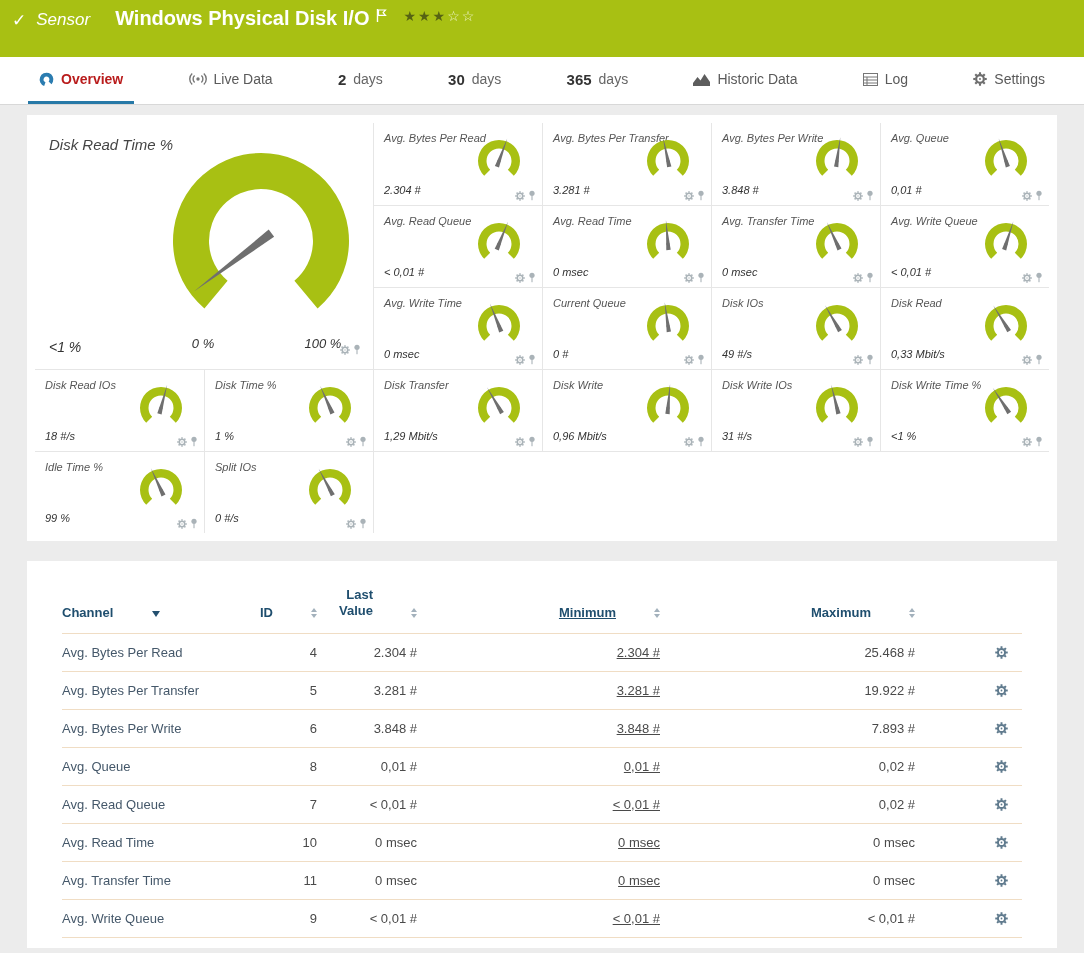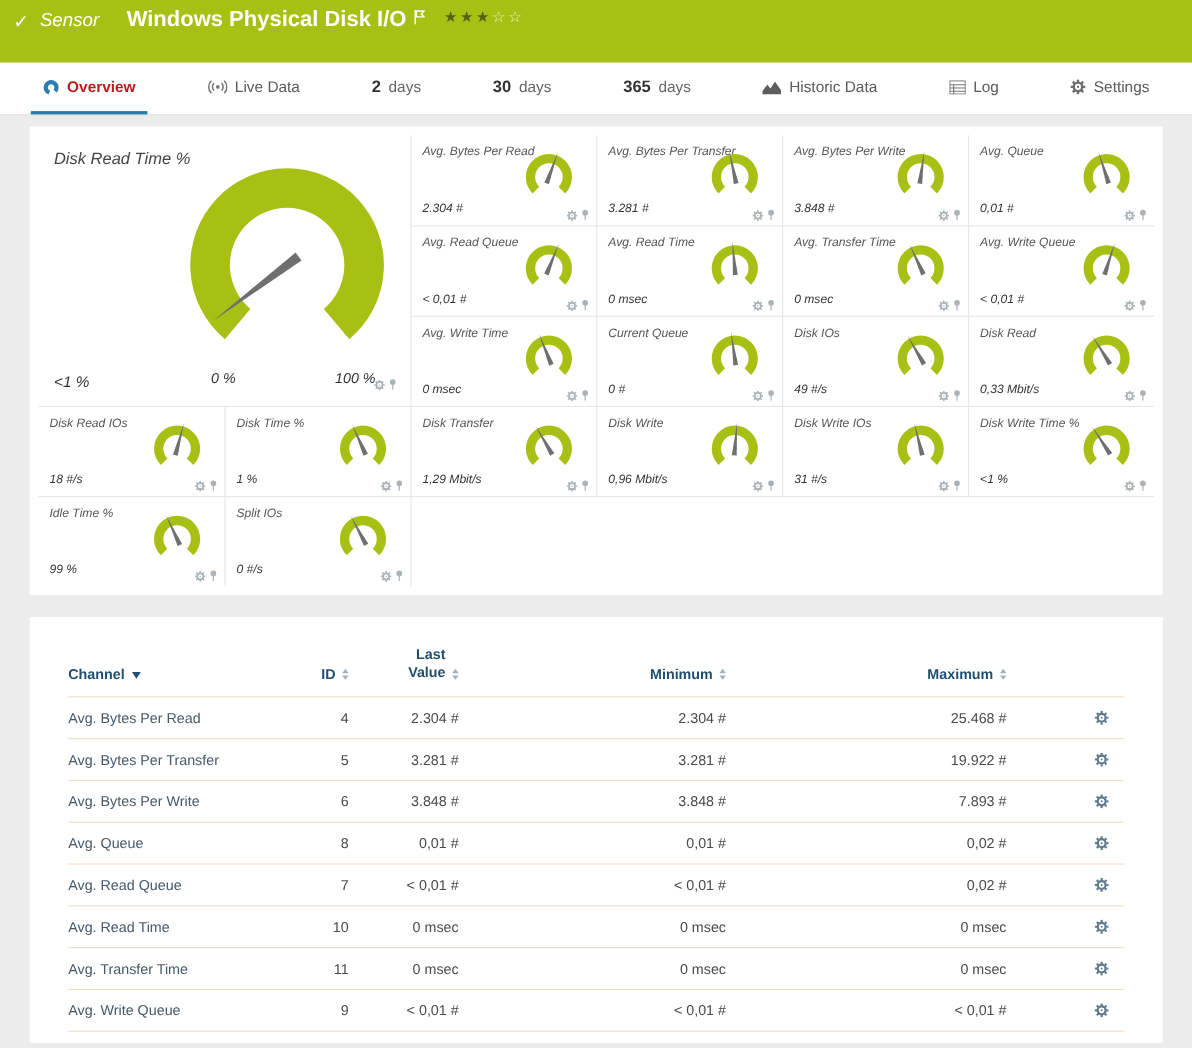--- a/index.html
+++ b/index.html
@@ -53,25 +53,25 @@
                 transform:translateX(-50%); }
   .scale-min{ left:168px; }
   .scale-max{ left:288px; }
 
   
   .table-panel{ margin-top:20px; padding:26px 35px 10px; min-height:380px; }
   .t-head{ display:flex; align-items:flex-end; padding-bottom:13px;
            border-bottom:1px solid #f0ddc4; font-size:13px; font-weight:bold; color:#1f4e6e; }
   .t-row{ display:flex; align-items:center; height:38px;
           border-bottom:1px solid #f0ddc4; font-size:13px; }
-  .tc{ display:flex; align-items:flex-end; }
+  .tc{ display:flex; align-items:flex-end;gap:32px; }
   .c0{ width:190px; justify-content:flex-start; }
   .c1{ width:65px;  justify-content:flex-end; }
   .c2{ width:100px; justify-content:flex-end; }
-  .c3{ width:243px; justify-content:flex-end; }
+  .c3{ width:243px; justify-content:flex-end;text-decoration:underline; }
   .c4{ width:255px; justify-content:flex-end; }
   .c5{ flex:1; justify-content:flex-end; padding-right:14px; }
   .t-row .tc{ align-items:center; }
   .cell-channel{ color:#45586a; }
   .cell-num{ color:#4a4a4a; }
   .hlabel.wrap{ display:inline-block; width:44px; text-align:right; line-height:1.25; }
   .caret{ display:inline-block; margin-left:7px; margin-bottom:3px; width:0; height:0;
           border-left:4.5px solid transparent; border-right:4.5px solid transparent;
           border-top:6px solid #24506f; }
   .sort-arrows{ display:inline-flex; flex-direction:column; gap:2px; margin-left:6px;

